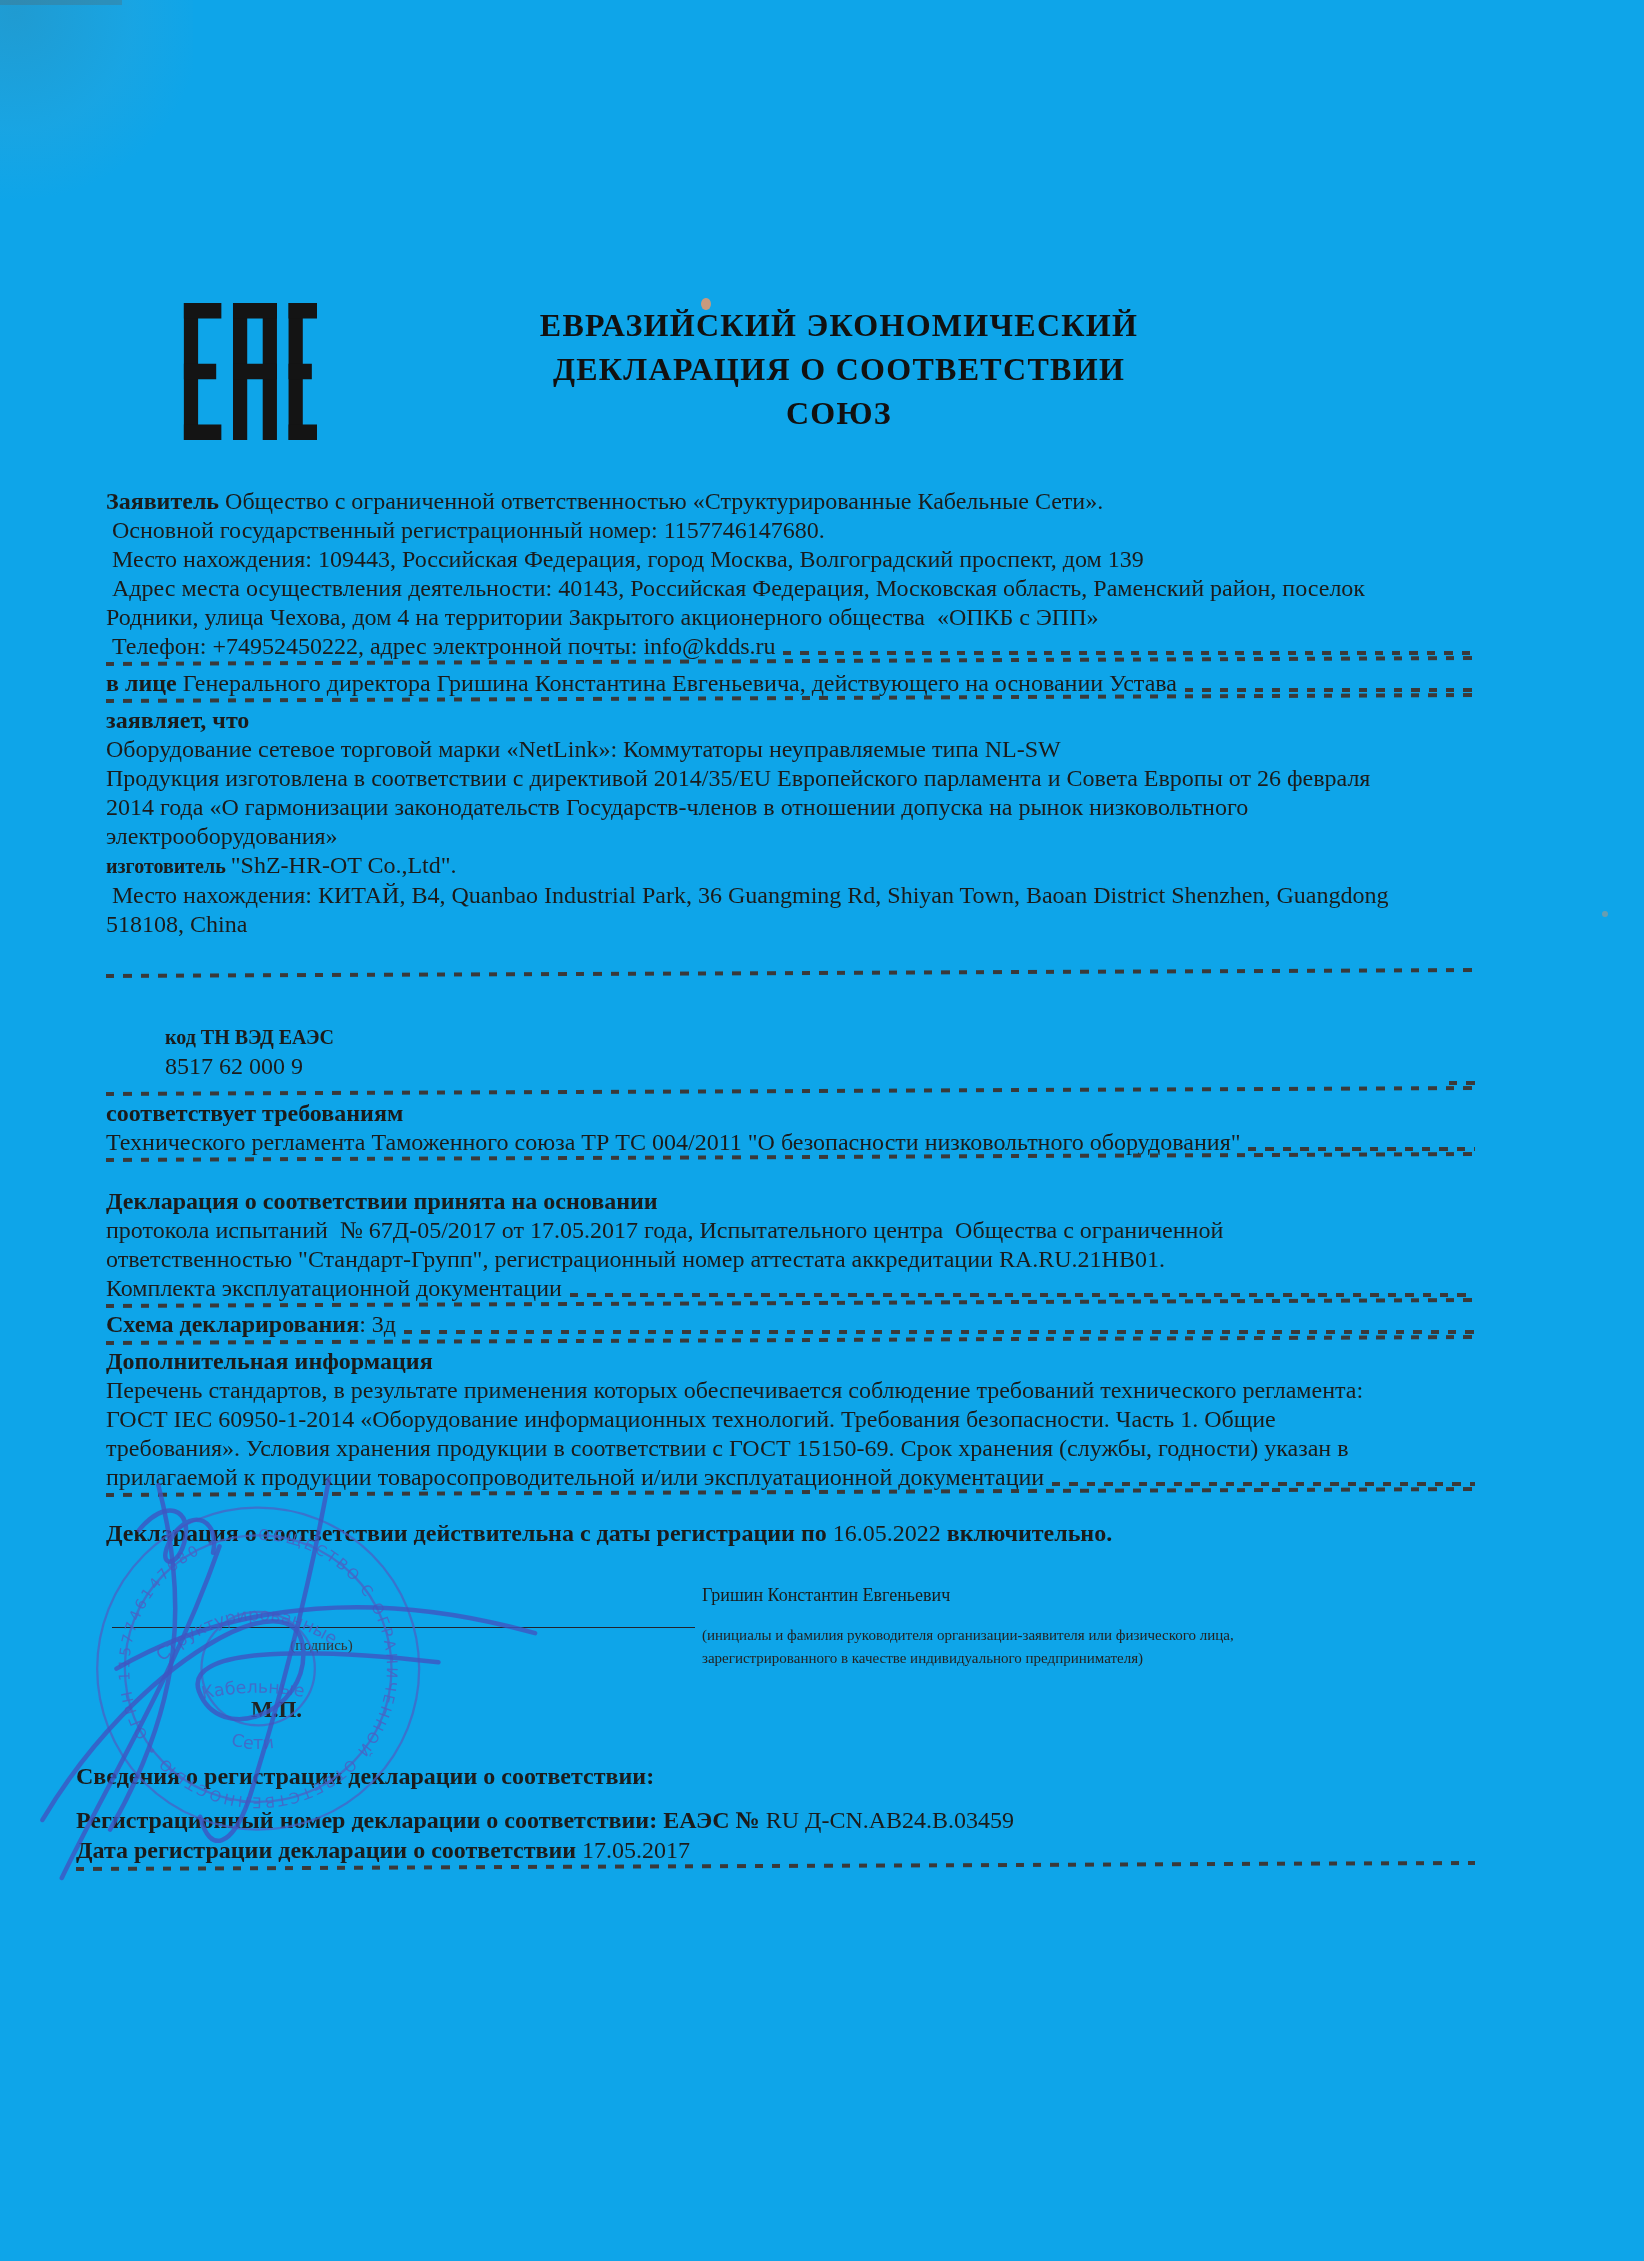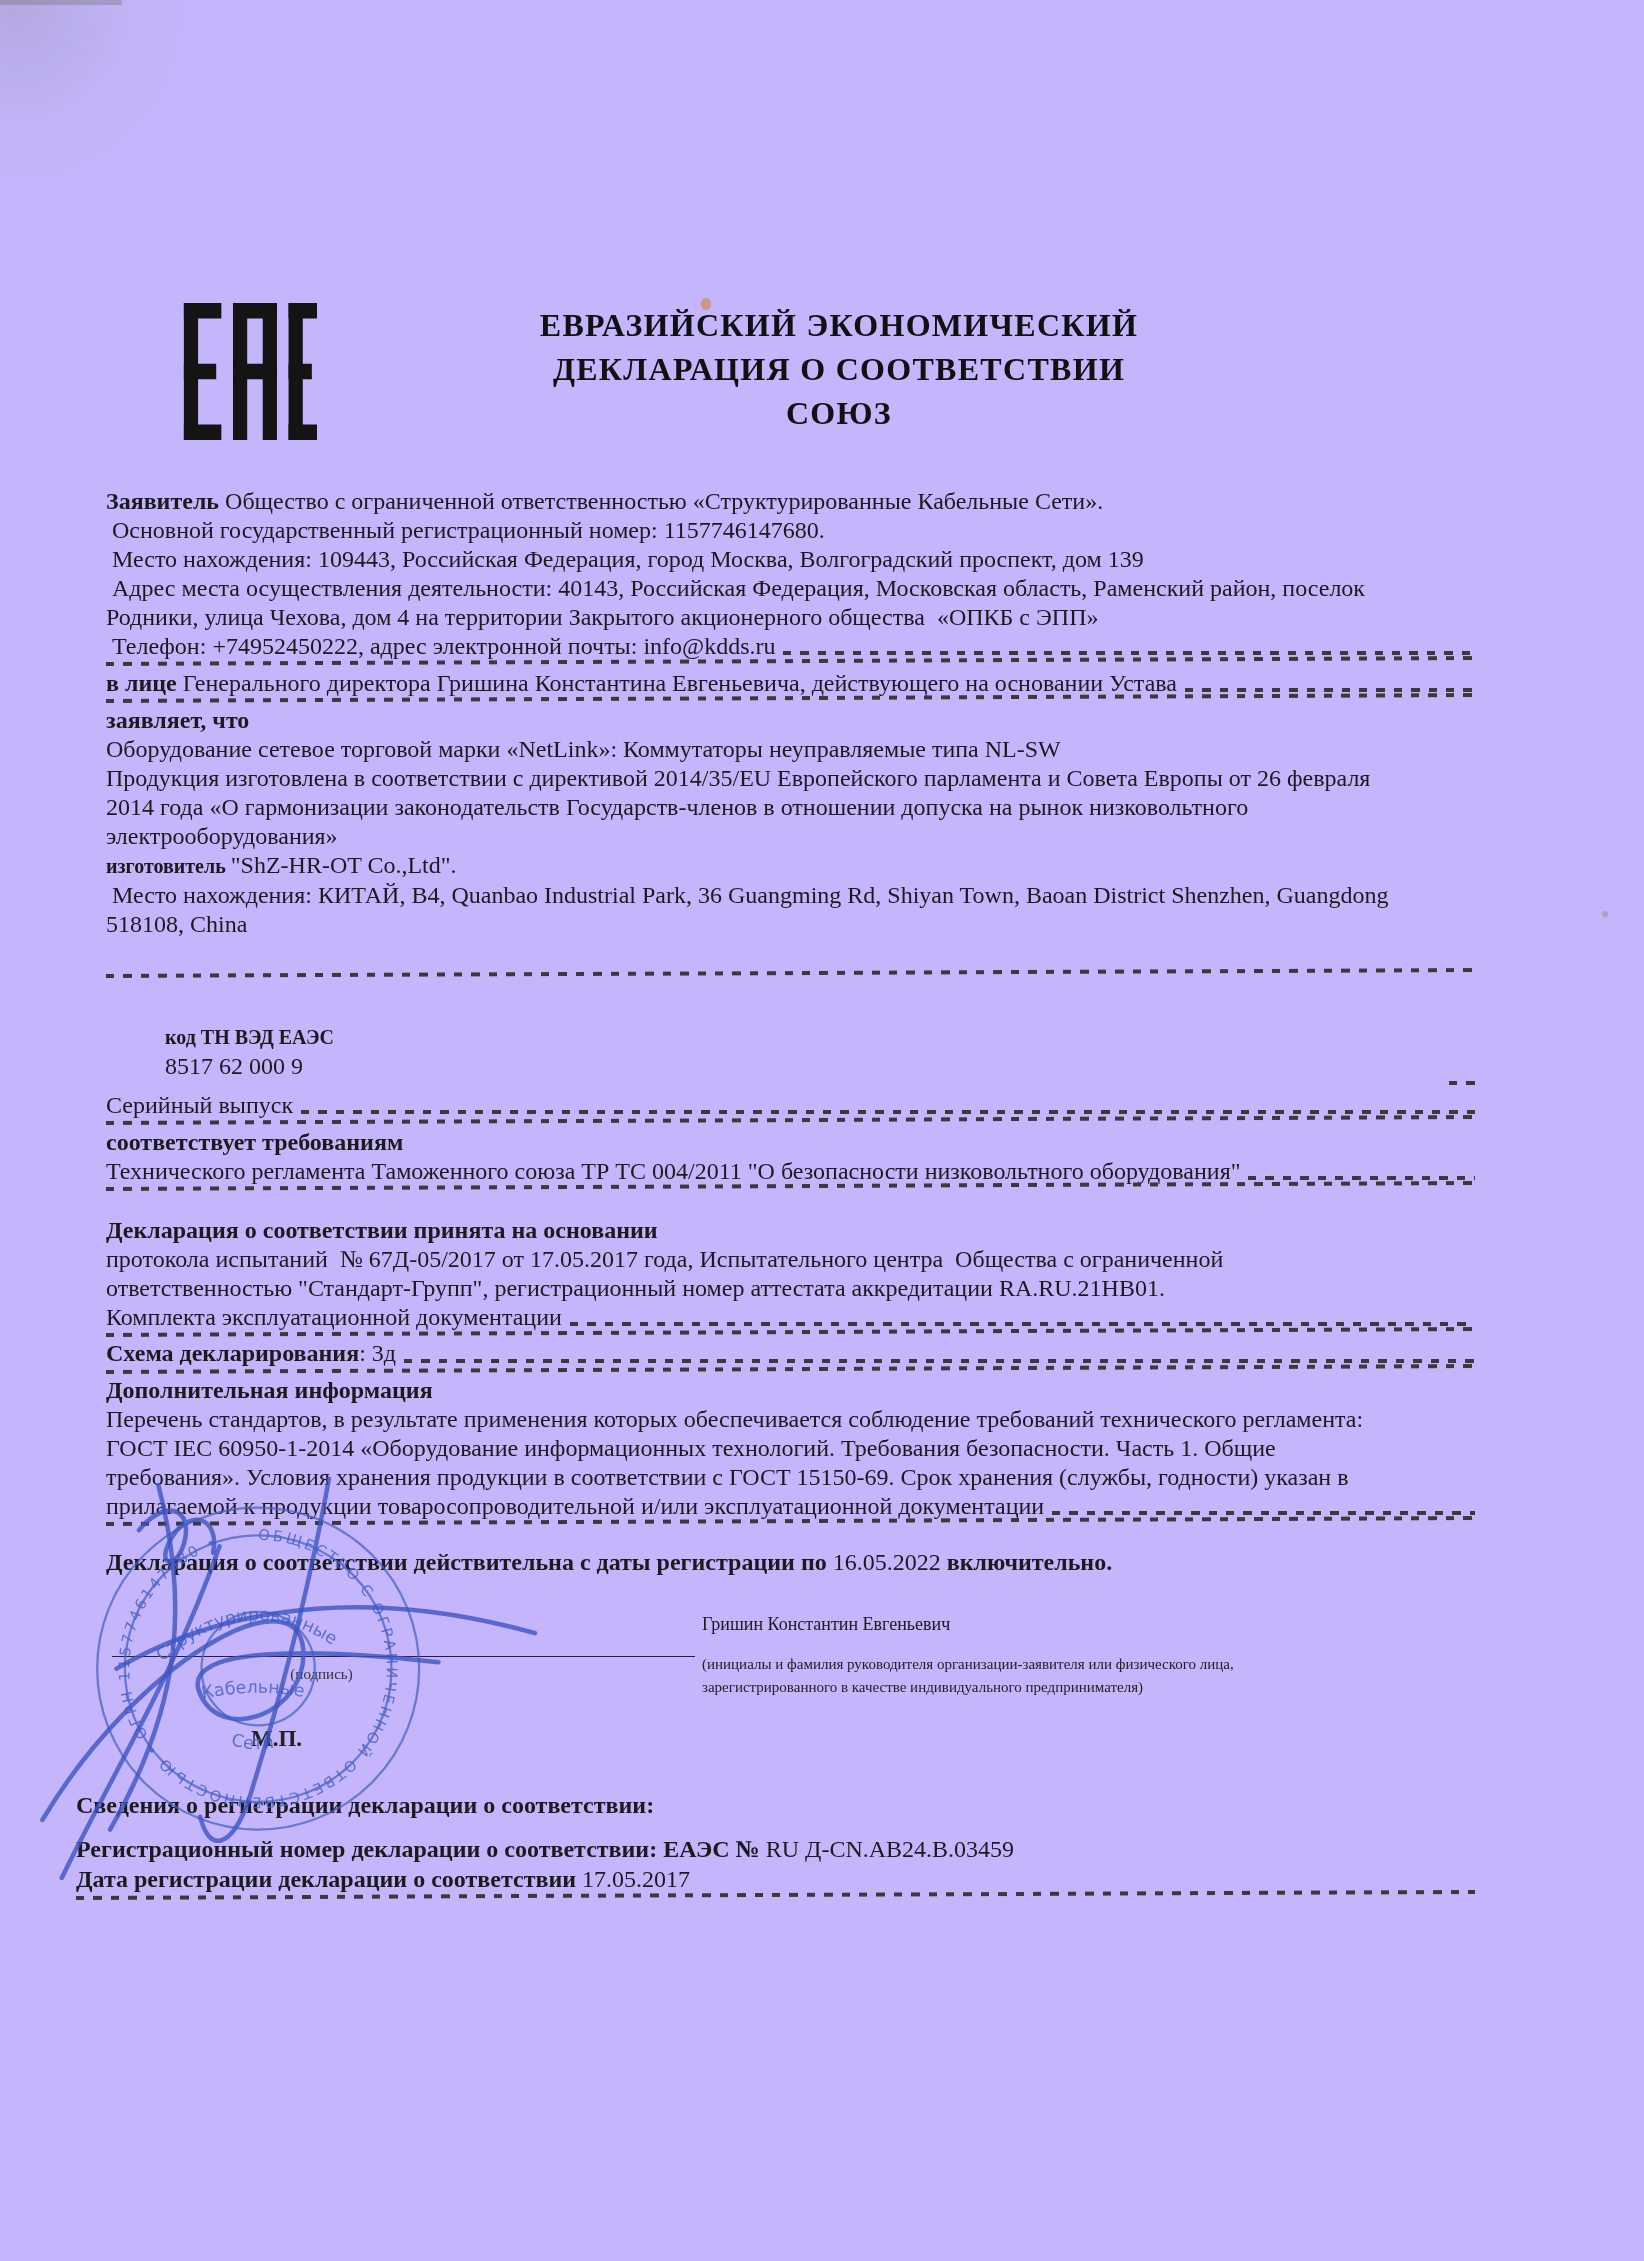--- a/index.html
+++ b/index.html
@@ -1,18 +1,18 @@
 <!DOCTYPE html>
 <html lang="ru" style="font-size:10.3px"><head>
 <meta charset="utf-8">
 <style>
   html,body{margin:0;padding:0;background:#e8e8e6;}
   .page{
     position:relative; width:1644px; height:2261px; margin:0 auto;
-    background:#c4b5fd; overflow:hidden;
+    background:#0ea5e9; overflow:hidden;
     font-family:"Liberation Serif","DejaVu Serif",serif;
     color:#1b1b1b; font-size:24px; line-height:29px;
   }
   
   .smudge{position:absolute;left:0;top:0;width:193px;height:206px;
     background:radial-gradient(circle at 8% 6%, rgba(110,110,104,.18), rgba(160,160,152,.07) 45%, transparent 72%);}
   .topstrip{position:absolute;left:0;top:0;width:122px;height:5.2px;background:rgba(95,95,88,.28);}
   .dot{position:absolute;left:701px;top:298px;width:9.7px;height:12.2px;border-radius:50%;background:#c99a7e;}
   .speck{position:absolute;left:1602px;top:911px;width:5.8px;height:5.8px;border-radius:50%;background:#9a9a94;opacity:.65;}
 
@@ -108,21 +108,20 @@
       <div class="line"><span class="b">заявляет, что</span></div>
       <div class="line"><span>Оборудование сетевое торговой марки «NetLink»: Коммутаторы неуправляемые типа NL-SW</span></div>
       <div class="line"><span>Продукция изготовлена в соответствии с директивой 2014/35/EU Европейского парламента и Совета Европы от 26 февраля</span></div>
       <div class="line"><span>2014 года «О гармонизации законодательств Государств-членов в отношении допуска на рынок низковольтного</span></div>
       <div class="line"><span>электрооборудования»</span></div>
       <div class="line"><span class="b sm">изготовитель </span><span>"ShZ-HR-OT Co.,Ltd".</span></div>
       <div class="line"><span>&nbsp;Место нахождения: КИТАЙ, B4, Quanbao Industrial Park, 36 Guangming Rd, Shiyan Town, Baoan District Shenzhen, Guangdong</span></div>
       <div class="line"><span>518108, China</span></div>
       <div class="dashrow" style="margin-top: 35px;"></div>
       <div class="line" style="margin-top: 46px; flex-direction: column;"><span class="b sm">код ТН ВЭД ЕАЭС</span><span class="pad">8517 62 000 9</span><span class="leader"></span></div>
-      <div class="line"><span>Серийный выпуск</span><span class="leader"></span></div>
       <div class="dashrow"></div>
       <div class="line"><span class="b">соответствует требованиям</span></div>
       <div class="line"><span>Технического регламента Таможенного союза ТР ТС 004/2011 "О безопасности низковольтного оборудования"</span><span class="leader"></span></div>
       <div class="dashrow"></div>
       <div class="line" style="margin-top: 24.5px;"><span class="b">Декларация о соответствии принята на основании</span></div>
       <div class="line"><span>протокола испытаний  № 67Д-05/2017 от 17.05.2017 года, Испытательного центра  Общества с ограниченной</span></div>
       <div class="line"><span>ответственностью "Стандарт-Групп", регистрационный номер аттестата аккредитации RA.RU.21НВ01.</span></div>
       <div class="line"><span>Комплекта эксплуатационной документации</span><span class="leader"></span></div>
       <div class="dashrow"></div>
       <div class="line"><span class="b">Схема декларирования</span><span>: 3д</span><span class="leader"></span></div>

